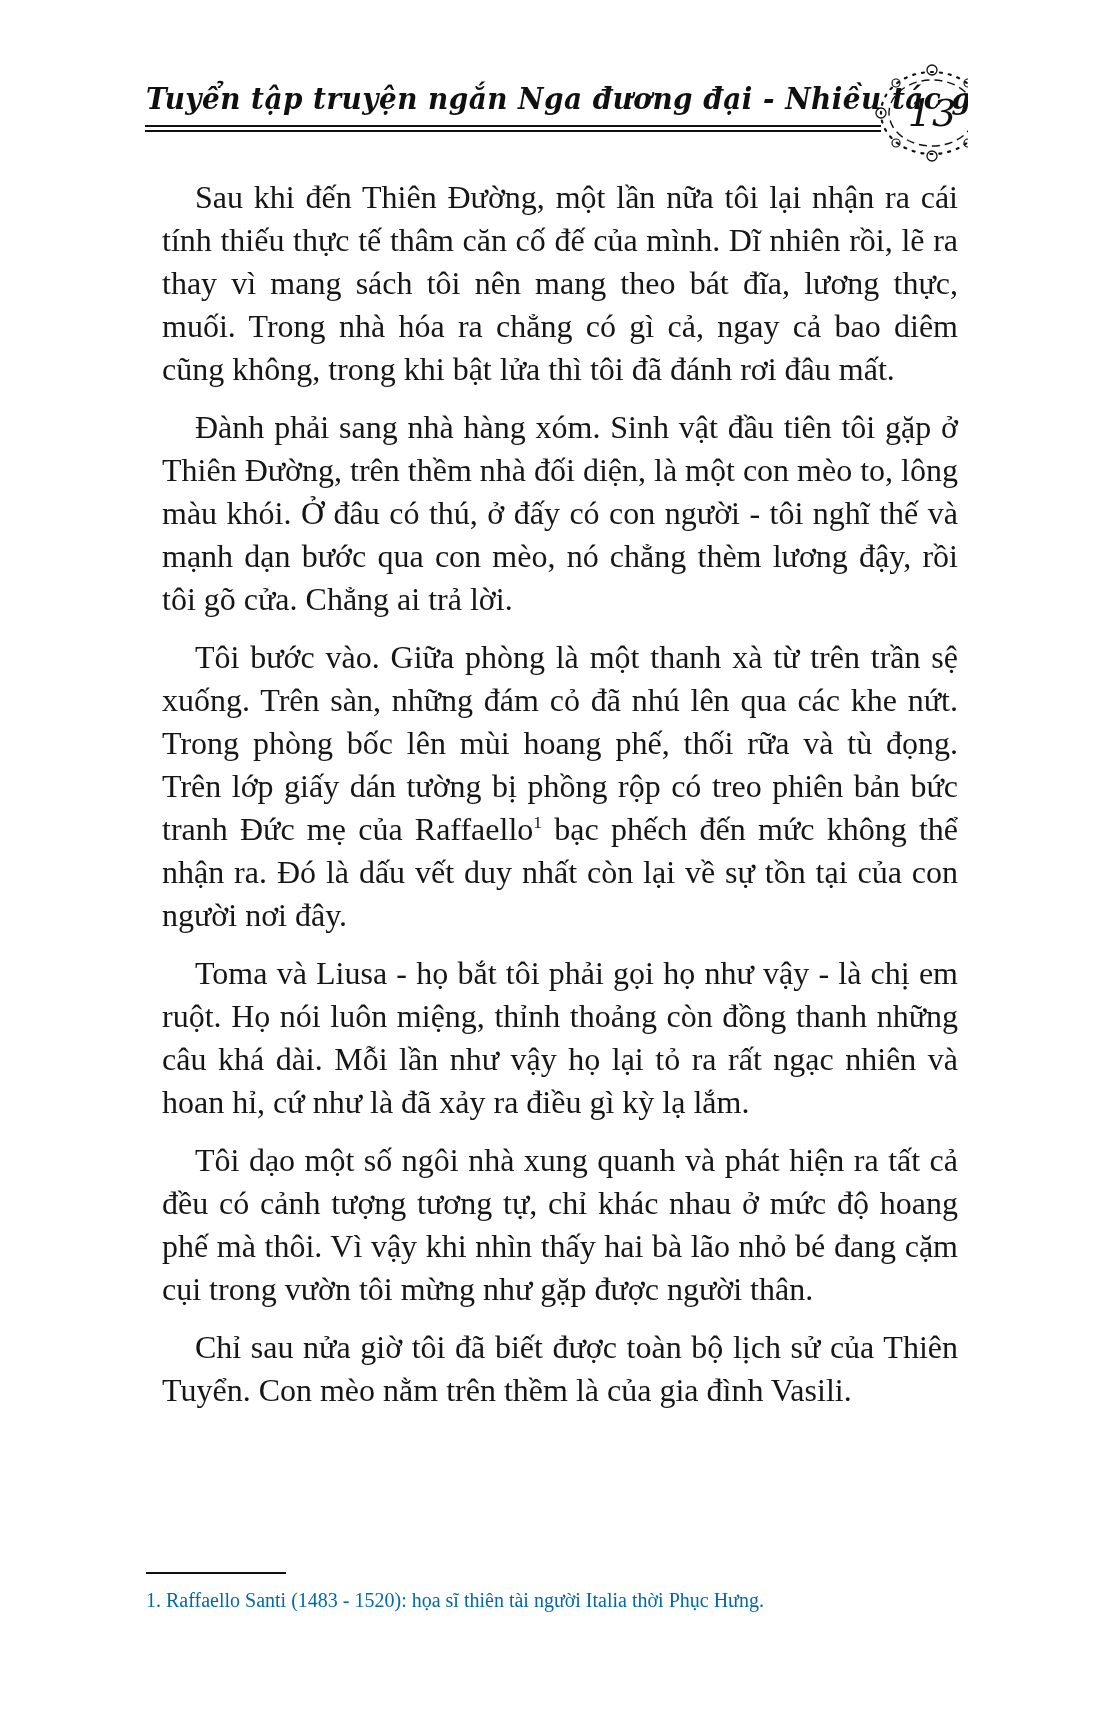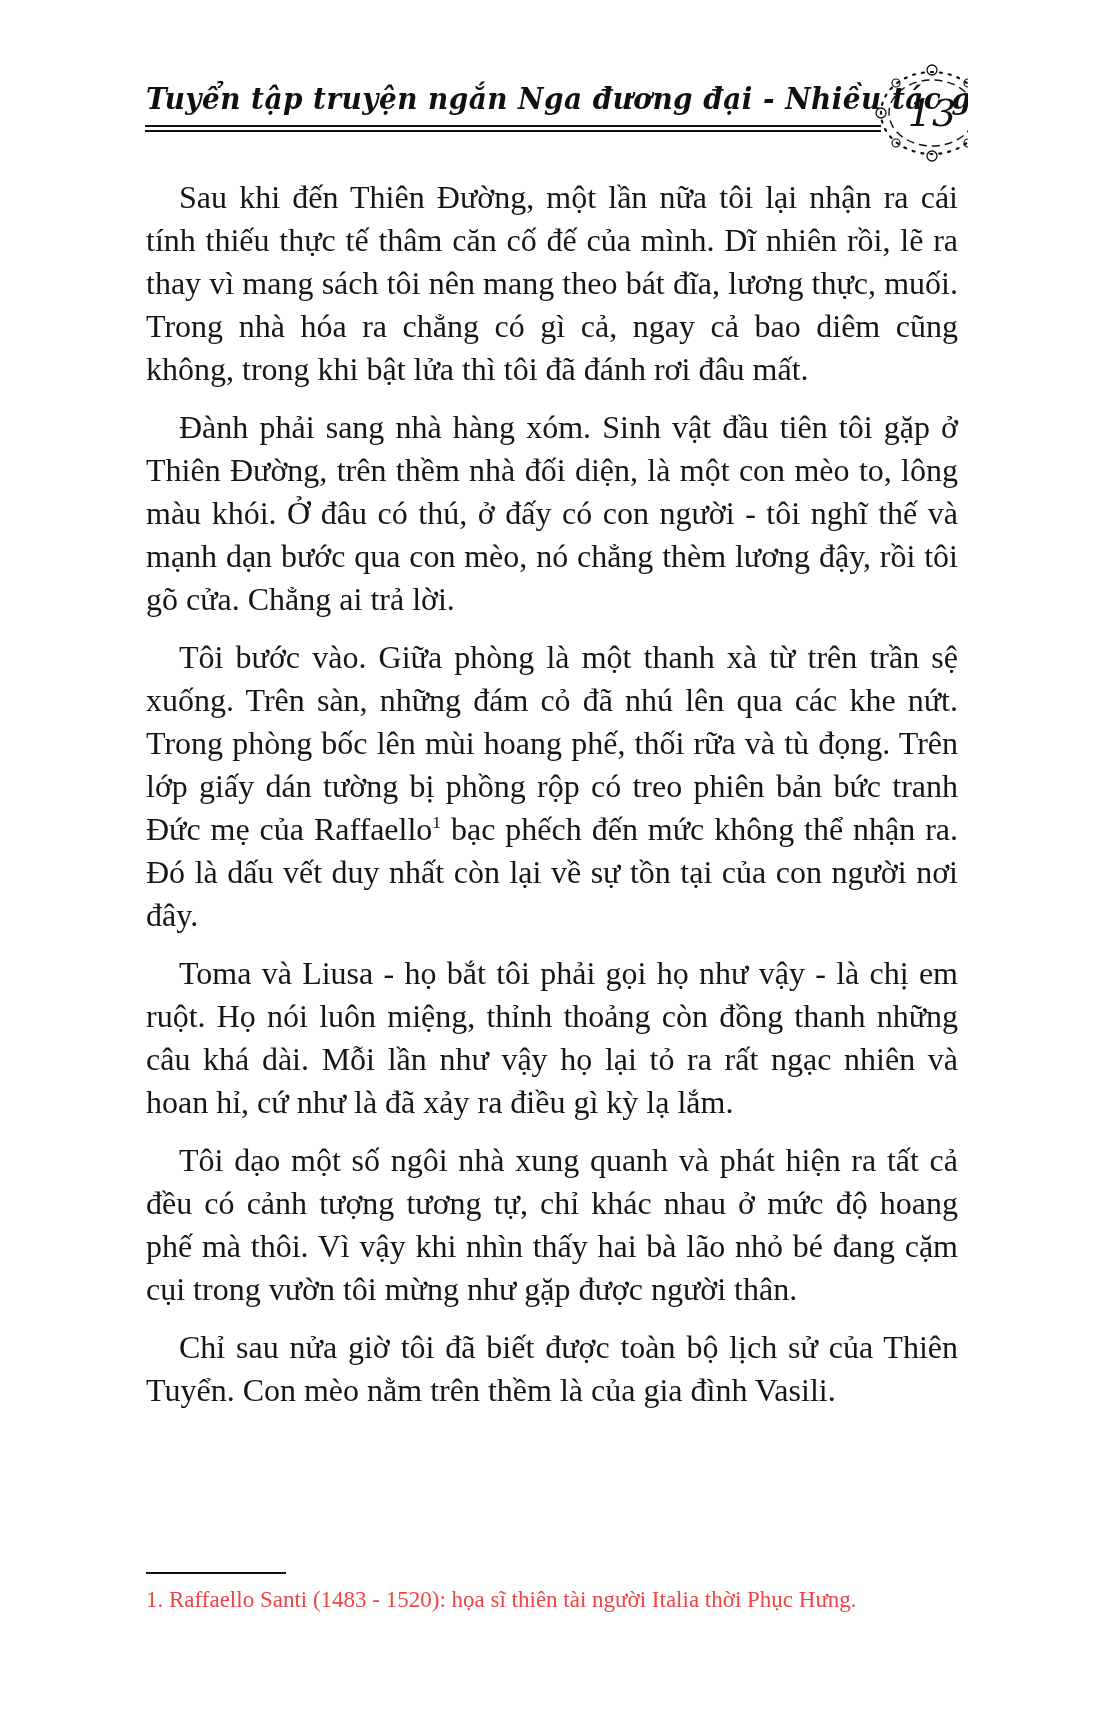--- a/index.html
+++ b/index.html
@@ -55,39 +55,39 @@
     left: 146px;
     top: 176px;
     width: 812px;
     text-align: justify;
     font-size: 32px;
     line-height: 43px;
     color: #161616;
   }
 
   .body-text p {
-    margin: 0 0 15px 0;
+    margin: 0 0 15px 16px;
     text-indent: 33px;
   }
 
   .body-text sup {
     font-size: 0.55em;
     line-height: 0;
     vertical-align: super;
   }
 
   
   .footnote {
     position: absolute;
     left: 146px;
     top: 1572px;
     width: 812px;
-    font-size: 23px;
+    font-size: 20px;
     line-height: 34px;
-    color: #ef4444;
+    color: #0369a1;
   }
 
   .footnote-rule {
     width: 140px;
     height: 0;
     border-top: 2px solid #101010;
     margin-bottom: 9px;
   }
 </style>
 </head>

